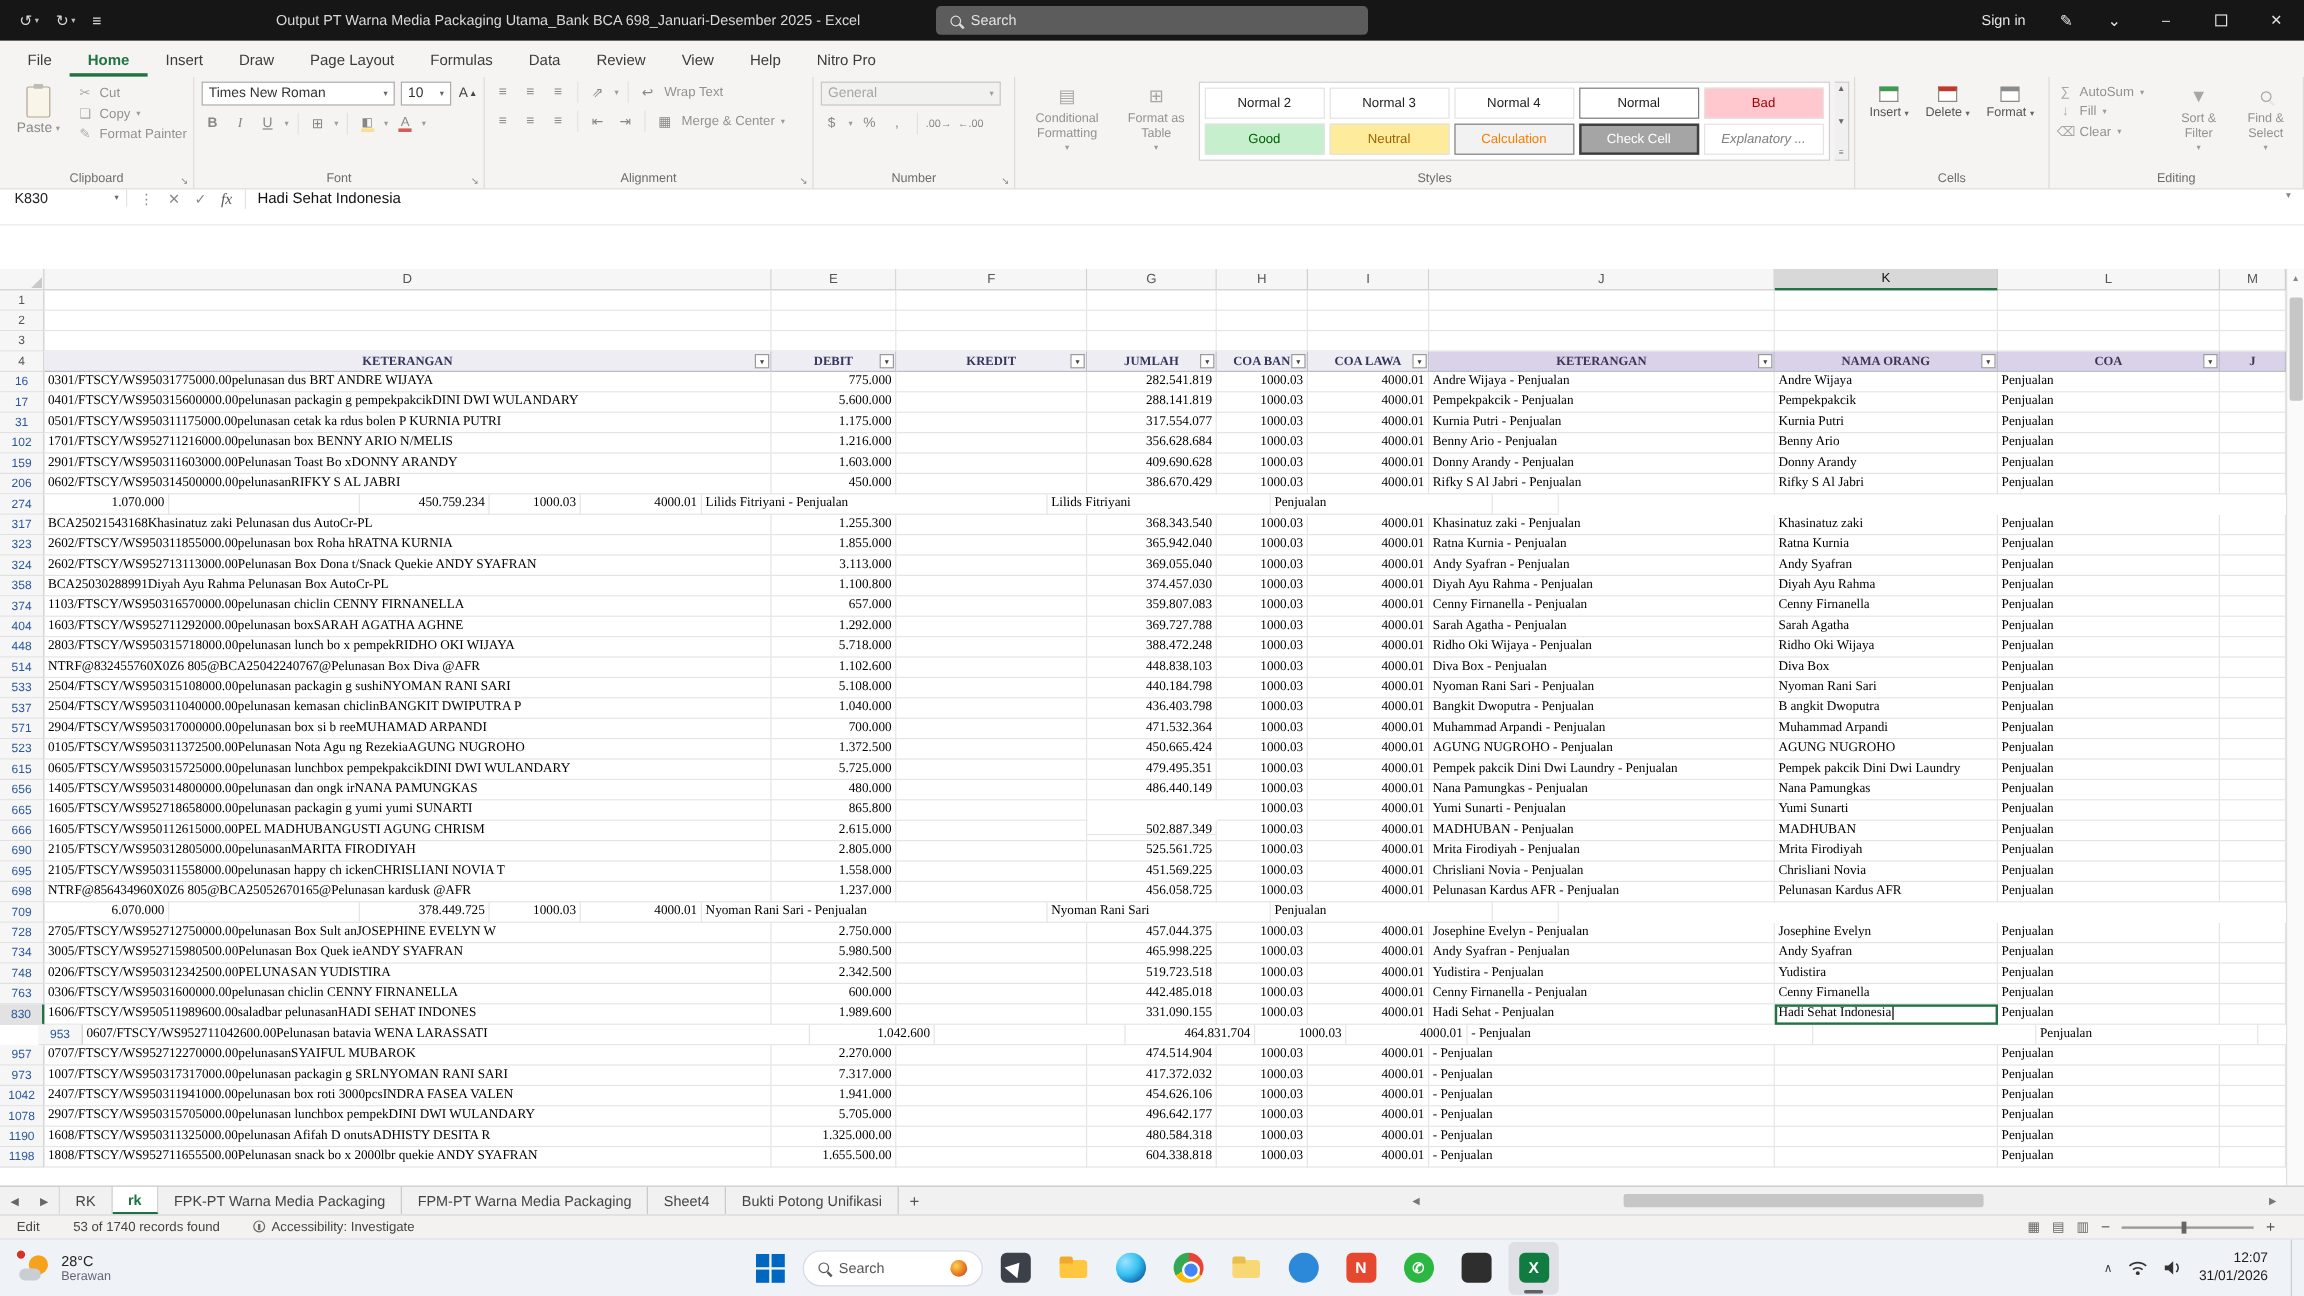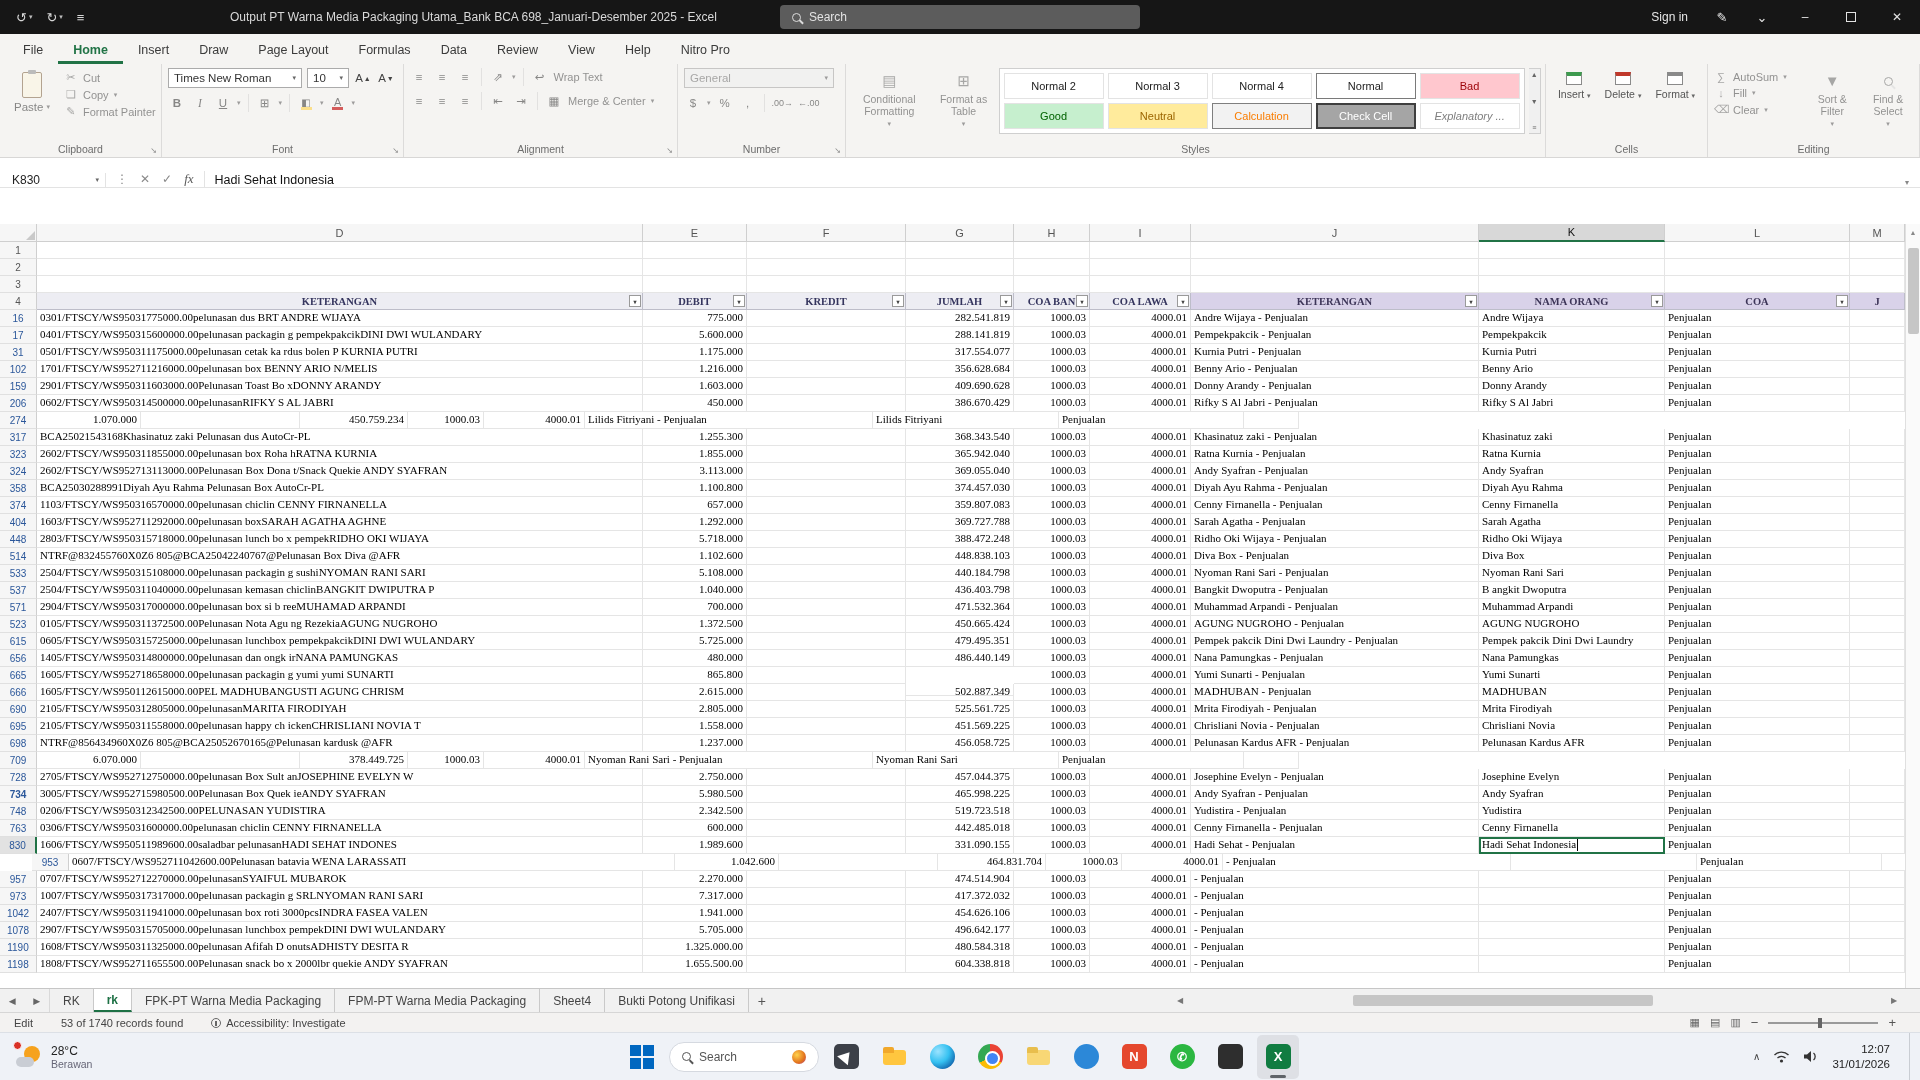--- a/index.html
+++ b/index.html
@@ -59,21 +59,21 @@
 .style-item{display:flex;align-items:center;justify-content:center;font-size:11px;border:1px solid #E3E3E3;background:#fff;color:#222;white-space:nowrap;overflow:hidden}
 .st-normal-selected{border:1.5px solid #7a7a7a;box-shadow:inset 0 0 0 1px #fff}
 .st-bad{background:#FFC7CE;color:#9C0006}
 .st-good{background:#C6EFCE;color:#006100}
 .st-neutral{background:#FFEB9C;color:#9C6500}
 .st-calculation{background:#F2F2F2;color:#FA7D00;border:1px solid #7F7F7F}
 .st-checkcell{background:#A5A5A5;color:#fff;border:2px solid #3F3F3F}
 .st-explanatory{font-style:italic;color:#7F7F7F}
 .gal-scroll{display:flex;flex-direction:column;justify-content:space-between;border:1px solid #CFCFCF;border-left:none;background:#F0F0F0;width:15px;padding:2px 0;align-items:center;font-size:7px;color:#666}
 
-#formula-row{position:absolute;top:158px;left:0;width:1920px;height:30px;background:#fff;border-bottom:1px solid #E3E3E3;display:flex;align-items:flex-end}
+#formula-row{position:absolute;top:158px;left:0;width:1920px;height:30px;background:#fff;border-bottom:1px solid #E3E3E3;display:flex;align-items:flex-start}
 #namebox{width:106px;border-right:1px solid #E3E3E3;display:flex;align-items:center;padding:0 6px 0 12px;font-size:12px;color:#222}
 #namebox .dd{margin-left:auto;color:#666}
 .fbtns{display:flex;align-items:center;gap:12px;padding:0 10px;border-right:1px solid #E3E3E3;color:#8a8a8a;font-size:12px}
 .fx{font-style:italic;font-family:"Liberation Serif",serif;color:#5a5a5a;font-size:13px}
 #fx-content{flex:1;display:flex;align-items:center;padding-left:10px;font-size:12.5px;color:#111}
 #fx-collapse{width:26px;display:flex;align-items:center;justify-content:center;color:#888;font-size:8px}
 #blank-strip{position:absolute;top:188px;left:0;width:1920px;height:36px;background:#fff}
 
 #grid{position:absolute;top:224px;left:0;width:1905px;height:764px;background:#fff;overflow:hidden}
 .letters{display:flex;height:18px}
@@ -230,21 +230,21 @@
             <span>Format Painter</span>
           </div>
       </div>
     </div>
     <div class="rg-foot"><span>Clipboard</span><span class="launcher">↘</span></div>
   </div>
 
   <div class="rgroup" style="width:242px">
     <div class="rg-body" style="flex-direction:column;gap:6px">
       <div class="frow">
-        <div class="selbox" style="width:134px">
+        <div class="selbox" style="width:161px">
             <span>Times New Roman</span>
             <span class="dd">▾</span>
           </div>
         <div class="selbox" style="width:42px">
             <span>10</span>
             <span class="dd">▾</span>
           </div>
         <span class="fbtn">A<span style="font-size:7px">▲</span></span>
         <span class="fbtn">A<span style="font-size:7px">▼</span></span>
       </div>
@@ -874,21 +874,21 @@
         <div class="gc r" style="width: 159px;"></div>
         <div class="gc r" style="width: 108px;">457.044.375</div>
         <div class="gc r" style="width: 76px;">1000.03</div>
         <div class="gc r" style="width: 101px;">4000.01</div>
         <div class="gc" style="width: 288px;">Josephine Evelyn - Penjualan</div>
         <div class="gc" style="width: 186px;">Josephine Evelyn</div>
         <div class="gc" style="width: 185px;">Penjualan</div>
         <div class="gc" style="width: 55px;"></div>
       </div>
       <div class="g-row">
-        <div class="rn" style="width: 37px; font-weight: bold;">734</div>
+        <div class="rn" style="width: 37px;">734</div>
         <div class="gc" style="width: 606px;">3005/FTSCY/WS952715980500.00Pelunasan Box Quek ieANDY SYAFRAN</div>
         <div class="gc r" style="width: 104px;">5.980.500</div>
         <div class="gc r" style="width: 159px;"></div>
         <div class="gc r" style="width: 108px;">465.998.225</div>
         <div class="gc r" style="width: 76px;">1000.03</div>
         <div class="gc r" style="width: 101px;">4000.01</div>
         <div class="gc" style="width: 288px;">Andy Syafran - Penjualan</div>
         <div class="gc" style="width: 186px;">Andy Syafran</div>
         <div class="gc" style="width: 185px;">Penjualan</div>
         <div class="gc" style="width: 55px;"></div>

